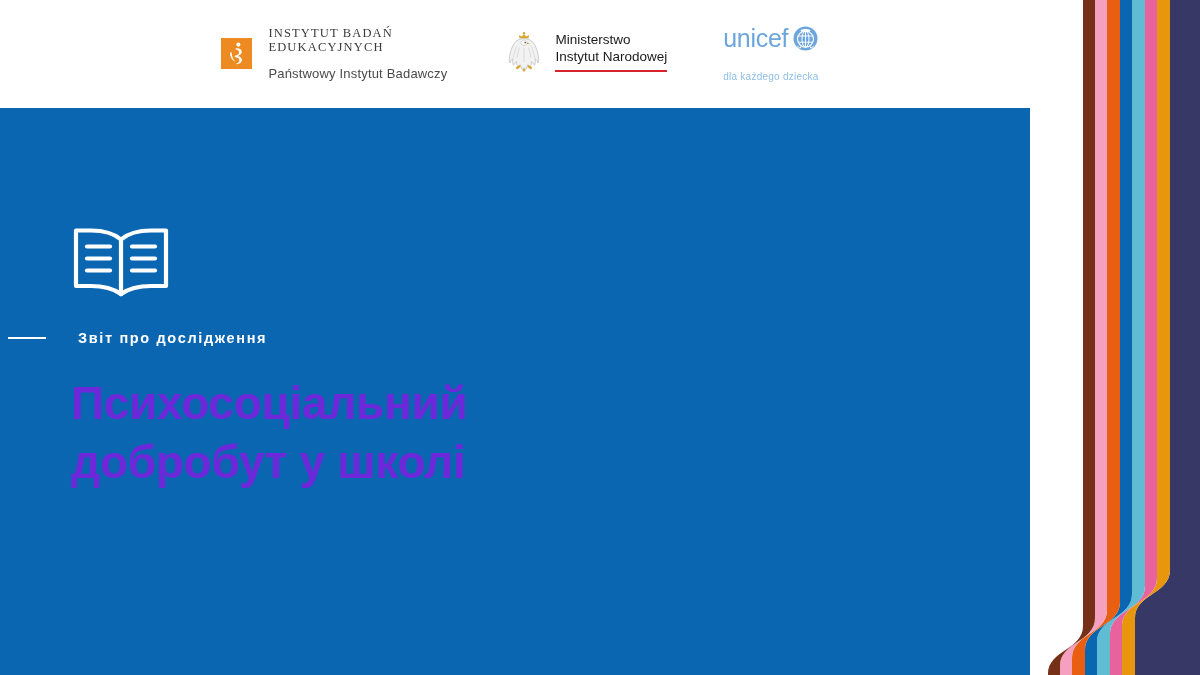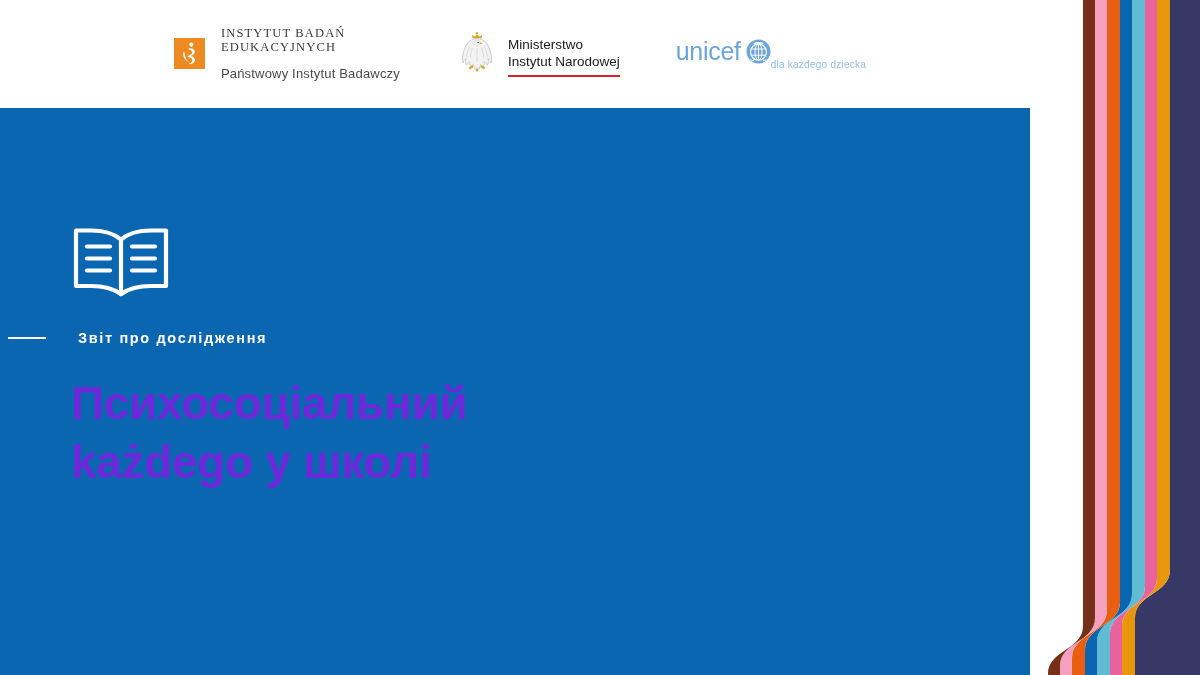--- a/index.html
+++ b/index.html
@@ -66,21 +66,21 @@
     font-size: 13px;
     letter-spacing: 0.18px;
     color: #4a4a4a;
     margin-top: 13px;
     white-space: nowrap;
   }
 
   
   .logo-men {
     display: flex;
-    align-items: flex-end;
+    align-items: flex-start;
     gap: 10px;
   }
   .men-eagle { width: 42px; height: 46px; flex: 0 0 auto; display: block; }
   .men-text { display: flex; flex-direction: column; }
   .men-l1, .men-l2 {
     font-family: "Liberation Sans", sans-serif;
     font-size: 13.5px;
     color: #1a1a1a;
     line-height: 1.28;
     white-space: nowrap;
@@ -88,21 +88,21 @@
   .men-rule {
     margin-top: 4px;
     width: 100%;
     height: 2.5px;
     background: #D8232A;
   }
 
   
   .logo-unicef {
     display: flex;
-    flex-direction: row;
+    flex-direction: column;
     align-items: flex-start;
   }
   .unicef-row {
     display: flex;
     align-items: center;
     gap: 5px;
   }
   .unicef-word {
     font-family: "Liberation Sans", sans-serif;
     font-size: 25px;
@@ -328,21 +328,21 @@
       </svg>
     </div>
 
     <div class="eyebrow-row">
       <div class="eyebrow-rule"></div>
       <span class="eyebrow-text">Звіт про дослідження</span>
     </div>
 
     <div class="title-block">
       <div class="title-line">Психосоціальний</div>
-      <div class="title-line">każdego у школі</div>
+      <div class="title-line">добробут у школі</div>
     </div>
 
   </div>
 
   <div class="ribbons">
     <svg viewBox="0 0 170 675" preserveAspectRatio="none" aria-hidden="true">
       <defs>
         
       </defs>
       <rect x="0" y="0" width="170" height="675" fill="#ffffff"></rect>

